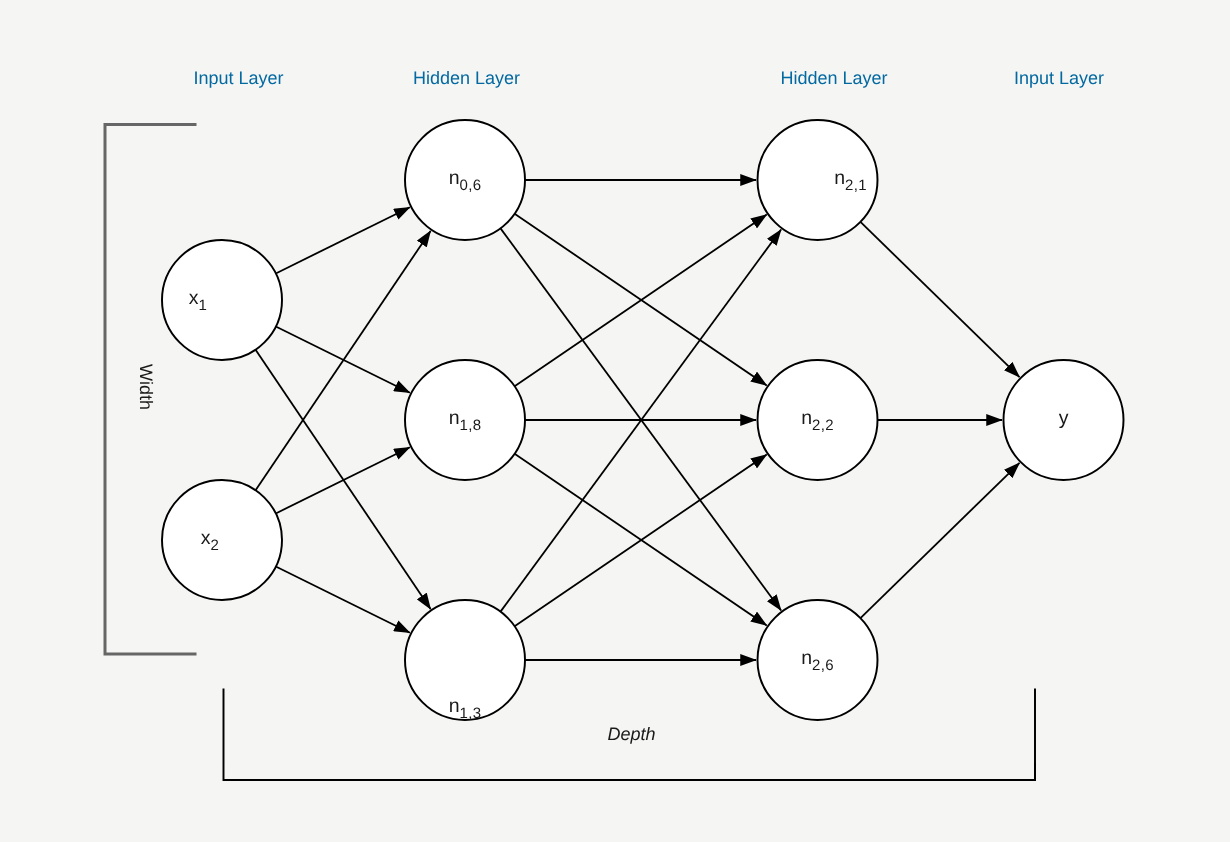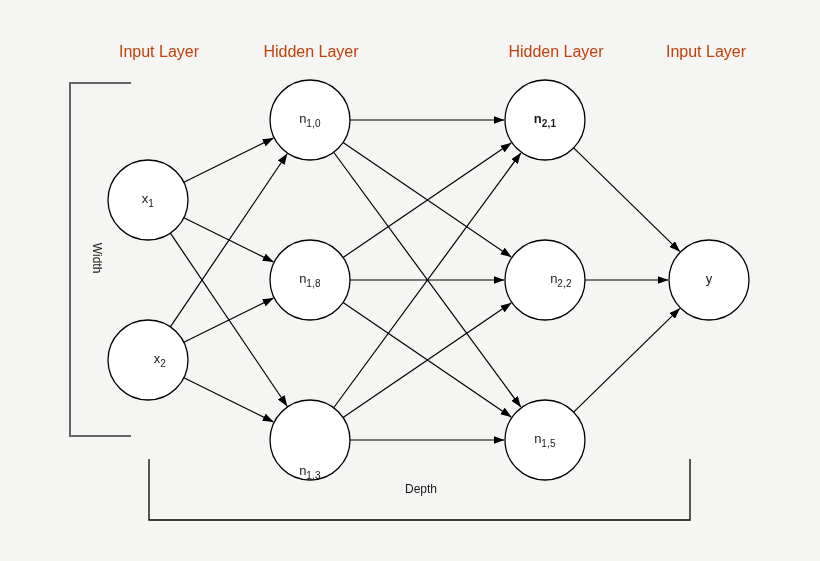--- a/index.html
+++ b/index.html
@@ -33,23 +33,23 @@
     stroke-width: 2;
   }
   .bracket-depth {
     fill: none;
     stroke: #000000;
     stroke-width: 1.3;
   }
   .layer-label {
     position: absolute;
     transform: translate(-50%, -50%);
-    font-size: 16px;
+    font-size: 12px;
     white-space: nowrap;
-    color: #c2410c;
+    color: #0369a1;
   }
   .node-label {
     position: absolute;
     transform: translate(-50%, -50%);
     font-size: 13px;
     white-space: nowrap;
     color: #1a1a1a;
   }
   .node-label .sub {
     font-size: 10px;
@@ -119,44 +119,44 @@
       <circle class="node-circle" cx="545" cy="440" r="40"></circle>
       <circle class="node-circle" cx="709" cy="280" r="40"></circle>
     </g>
   </svg>
 
   <div class="layer-label" style="left:159px; top:52px;">Input Layer</div>
   <div class="layer-label" style="left:311px; top:52px;">Hidden Layer</div>
   <div class="layer-label" style="left:556px; top:52px;">Hidden Layer</div>
   <div class="layer-label" style="left:706px; top:52px;">Input Layer</div>
 
-  <div class="node-label" style="left:148px; top:200px;">
+  <div class="node-label" style="left:132px; top:200px;">
     <span>x</span><span class="sub">1</span>
   </div>
-  <div class="node-label" style="left:160px; top:360px;">
+  <div class="node-label" style="left:140px; top:360px;">
     <span>x</span><span class="sub">2</span>
   </div>
   <div class="node-label" style="left:310px; top:120px;">
-    <span>n</span><span class="sub">1,0</span>
+    <span>n</span><span class="sub">0,6</span>
   </div>
   <div class="node-label" style="left:310px; top:280px;">
     <span>n</span><span class="sub">1,8</span>
   </div>
   <div class="node-label" style="left:310px; top:440px;margin-top:32px;">
     <span>n</span><span class="sub">1,3</span>
   </div>
-  <div class="node-label" style="left:545px; top:120px;font-weight:bold;">
+  <div class="node-label" style="left:567px; top:120px;">
     <span>n</span><span class="sub">2,1</span>
   </div>
-  <div class="node-label" style="left:545px; top:280px;margin-left:16px;">
+  <div class="node-label" style="left:545px; top:280px;">
     <span>n</span><span class="sub">2,2</span>
   </div>
   <div class="node-label" style="left:545px; top:440px;">
-    <span>n</span><span class="sub">1,5</span>
+    <span>n</span><span class="sub">2,6</span>
   </div>
   <div class="node-label" style="left:709px; top:280px;">
     <span>y</span><span class="sub"></span>
   </div>
 
   <div class="width-label" style="left:97px; top:258px;">Width</div>
-  <div class="depth-label" style="left:421px; top:489px;">Depth</div>
+  <div class="depth-label" style="left:421px; top:489px;font-style:italic;">Depth</div>
 
 </div>
 
 </body></html>

